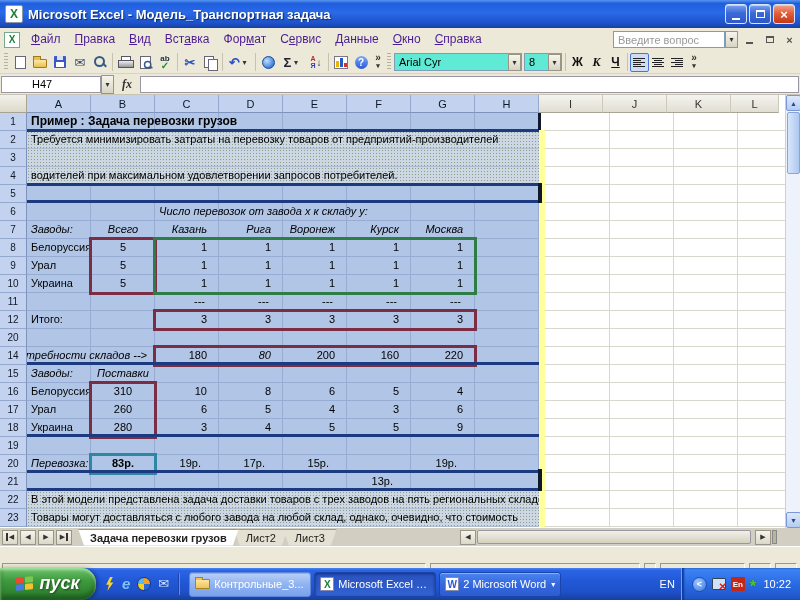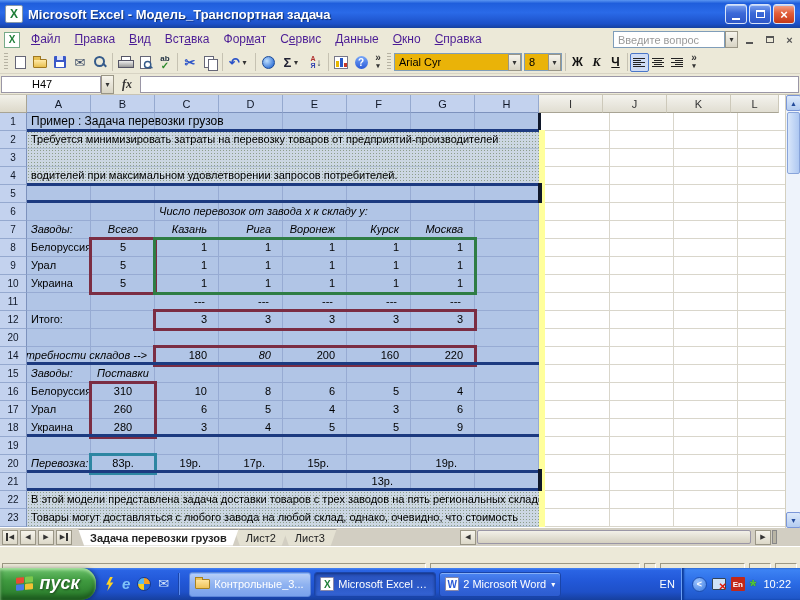--- a/index.html
+++ b/index.html
@@ -60,21 +60,21 @@
 .ic-sort .sa{color:#b03030}.ic-sort .sz{color:#3040b0}
 .sort-ar{font-size:10px;color:#234;margin-left:1px}
 .ic-chart{position:relative;width:14px;height:13px;background:#fff;border:1px solid #778}
 .ic-chart i{position:absolute;bottom:1px;width:3px}
 .ic-chart .c1{left:1px;height:6px;background:#e8b800}
 .ic-chart .c2{left:5px;height:9px;background:#2858c8}
 .ic-chart .c3{left:9px;height:4px;background:#c83828}
 .ic-help{width:13px;height:13px;border-radius:50%;background:linear-gradient(#79a8f8,#2a5ad8);color:#fff;font-weight:bold;font-size:10px;display:flex;align-items:center;justify-content:center}
 .ovf{display:flex;flex-direction:column;align-items:center;justify-content:center;width:14px;height:20px;color:#333;font-size:10px;line-height:8px;font-weight:bold}
 .ovf .dd{font-size:7px}
-.combo{display:flex;align-items:center;height:18px;background:#eab308;border:1px solid #7f9db9;margin:0 1px}
+.combo{display:flex;align-items:center;height:18px;background:#5eead4;border:1px solid #7f9db9;margin:0 1px}
 .combo .cv{padding:0 4px;font-size:11px;white-space:nowrap;overflow:hidden;flex:1}
 .w130{width:128px}.w38{width:38px}
 .fmt{width:19px;height:19px;display:flex;align-items:center;justify-content:center;font-size:12px;color:#111}
 .fmt-b{font-weight:bold}
 .fmt-i{font-style:italic;font-family:"Liberation Serif",serif;font-weight:bold}
 .fmt-u{text-decoration:underline;font-weight:bold}
 .pressed{background:#cfdcf5;border:1px solid #4a76c8;border-radius:2px}
 
 
 .fbar{position:absolute;top:74px;left:0;right:0;height:21px;background:#ece9d8;display:flex;align-items:center;border-bottom:1px solid #c8c4b4;padding:1px 1px}
@@ -92,21 +92,21 @@
 .rowhdr{position:absolute;left:0;top:18px;width:27px}
 .rowh{width:27px;height:18px;display:flex;align-items:center;justify-content:center;font-size:10px;color:#101828;background:#c3d2ee;border-right:1px solid #7d92bd;border-bottom:1px solid #95a9cf}
 .grid{position:absolute;left:27px;top:18px;width:758px;height:415px;overflow:hidden;background:#fff}
 .rowbg{position:absolute;left:0;width:512px;height:18px}
 .bgsolid{background-color:#b1c5e6;background-image:repeating-linear-gradient(to right,transparent 0 63px,#97abd3 63px 64px);border-bottom:1px solid #97abd3}
 .bgdots{background-color:#ccd7e3;background-image:radial-gradient(#8d9e8a 0.8px,transparent 1px);background-size:3px 3px;border-bottom:1px solid #aebdce}
 .cell{position:absolute;height:18px;line-height:17px;font-size:11px;white-space:nowrap;overflow:hidden;padding:0 4px;color:#000;z-index:2}
 .cell.r{text-align:right;padding-right:12px}
 .cell.c{text-align:center}
 .cell.i{font-style:italic}
-.cell.b{font-weight:normal}
+.cell.b{font-weight:bold}
 .cell.f12{font-size:12px}
 .cell.p14{padding-right:14px}
 .cell.pr18{padding-right:18px}
 .cell.clip{padding:0}
 .clipinner{position:absolute;right:8px;top:0;line-height:17px;font-style:italic;white-space:nowrap}
 .rbox{position:absolute;border:3px solid #000;z-index:3;pointer-events:none}
 .band{position:absolute;left:0;height:3px;z-index:4}
 .vband{position:absolute;width:3px;z-index:5;background:#10182a}
 .ystrip{position:absolute;z-index:4}
 .rightlines{position:absolute;left:518px;top:0;width:240px;height:414px;

